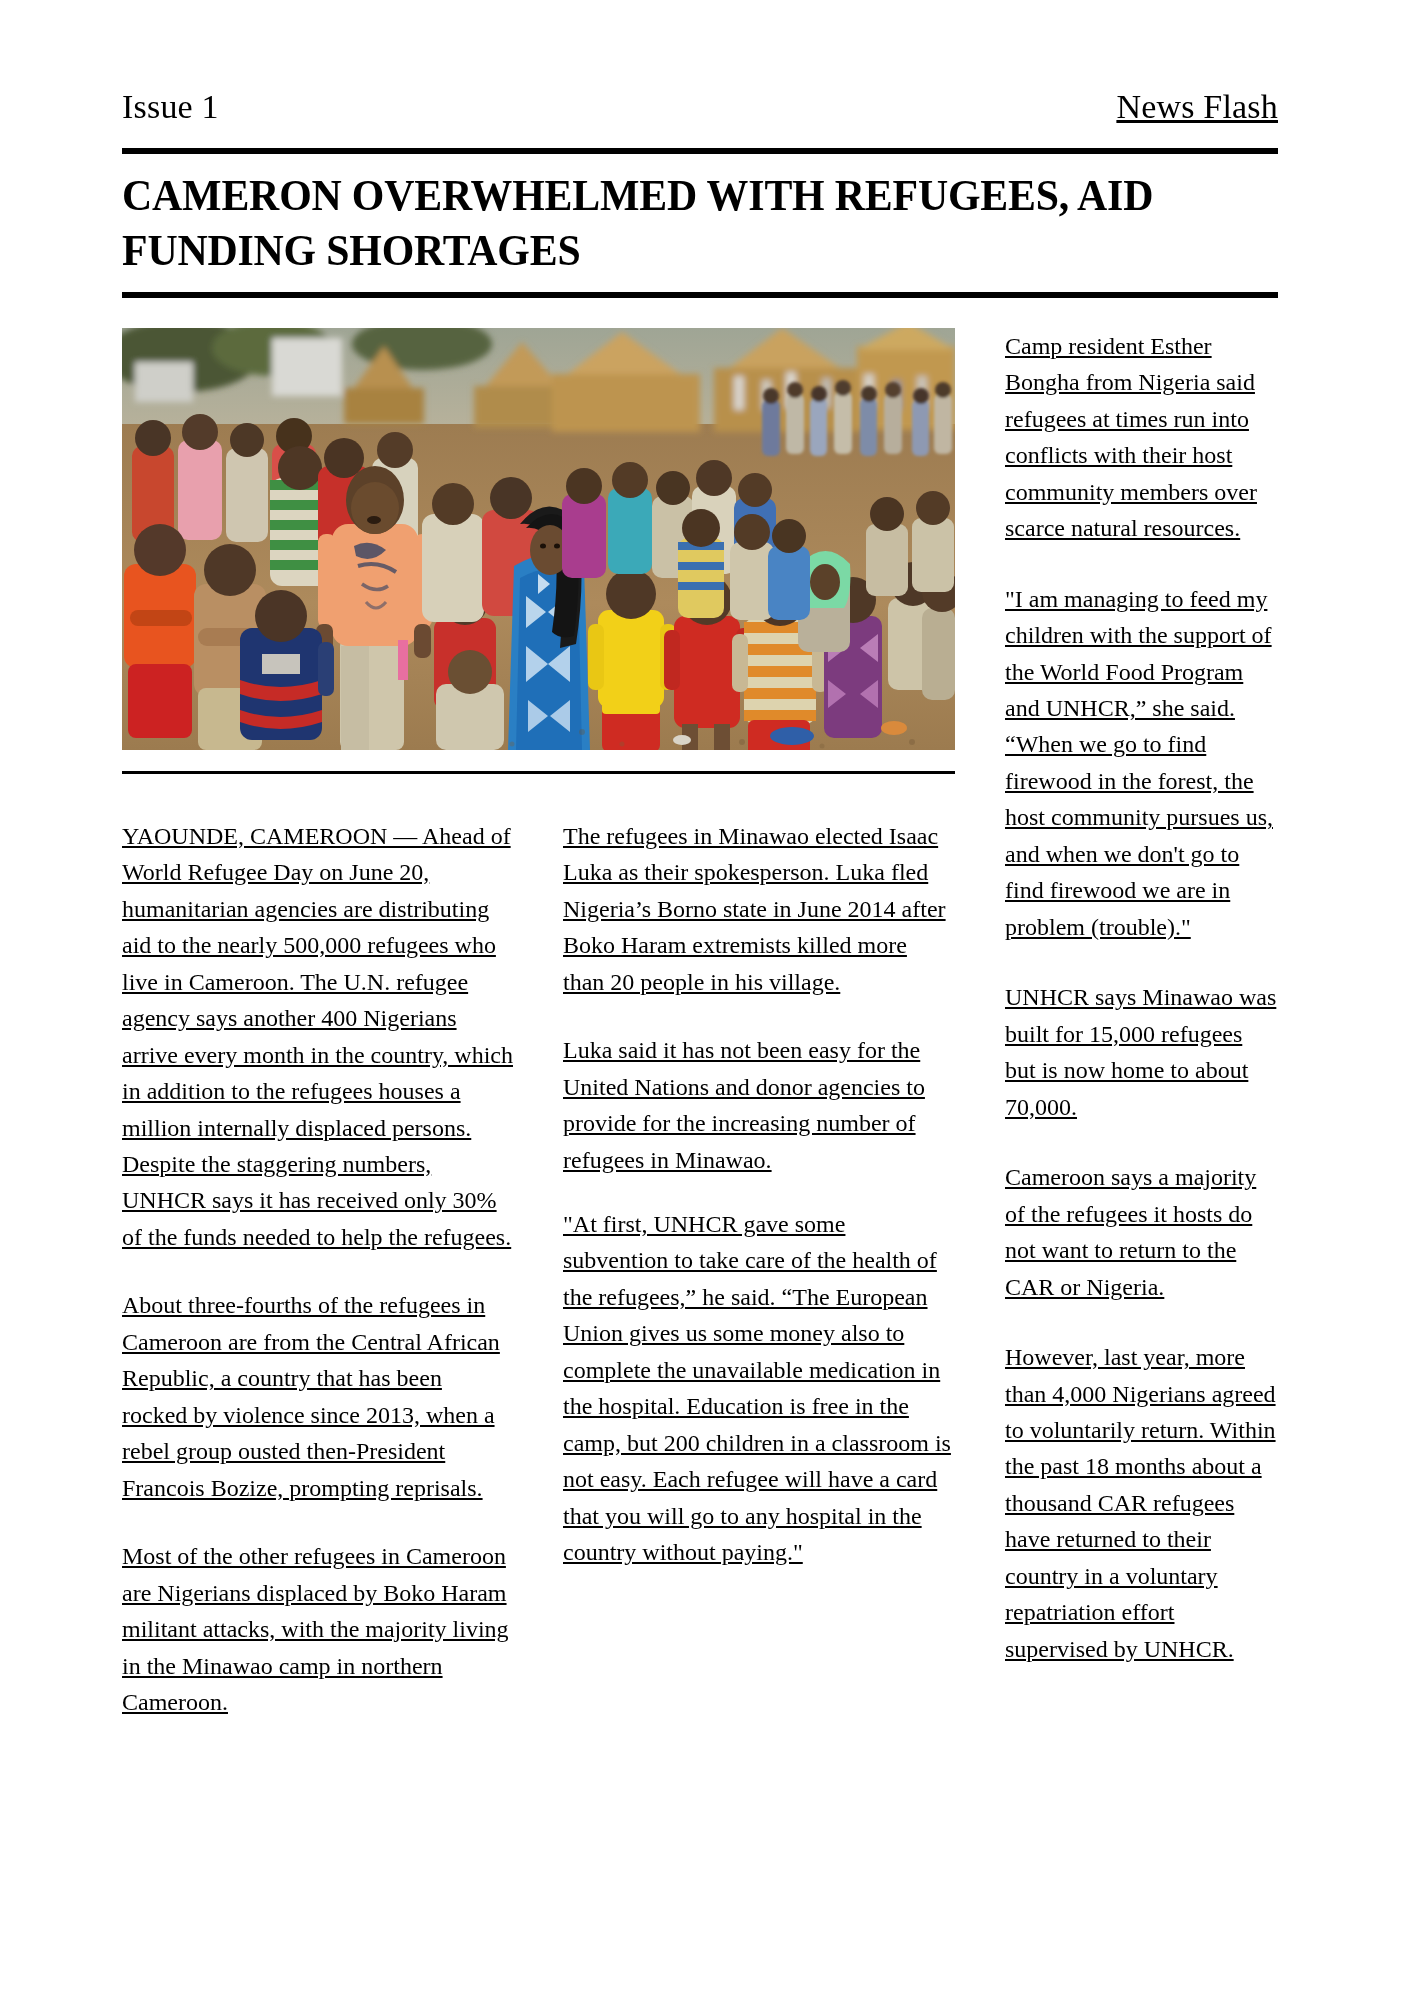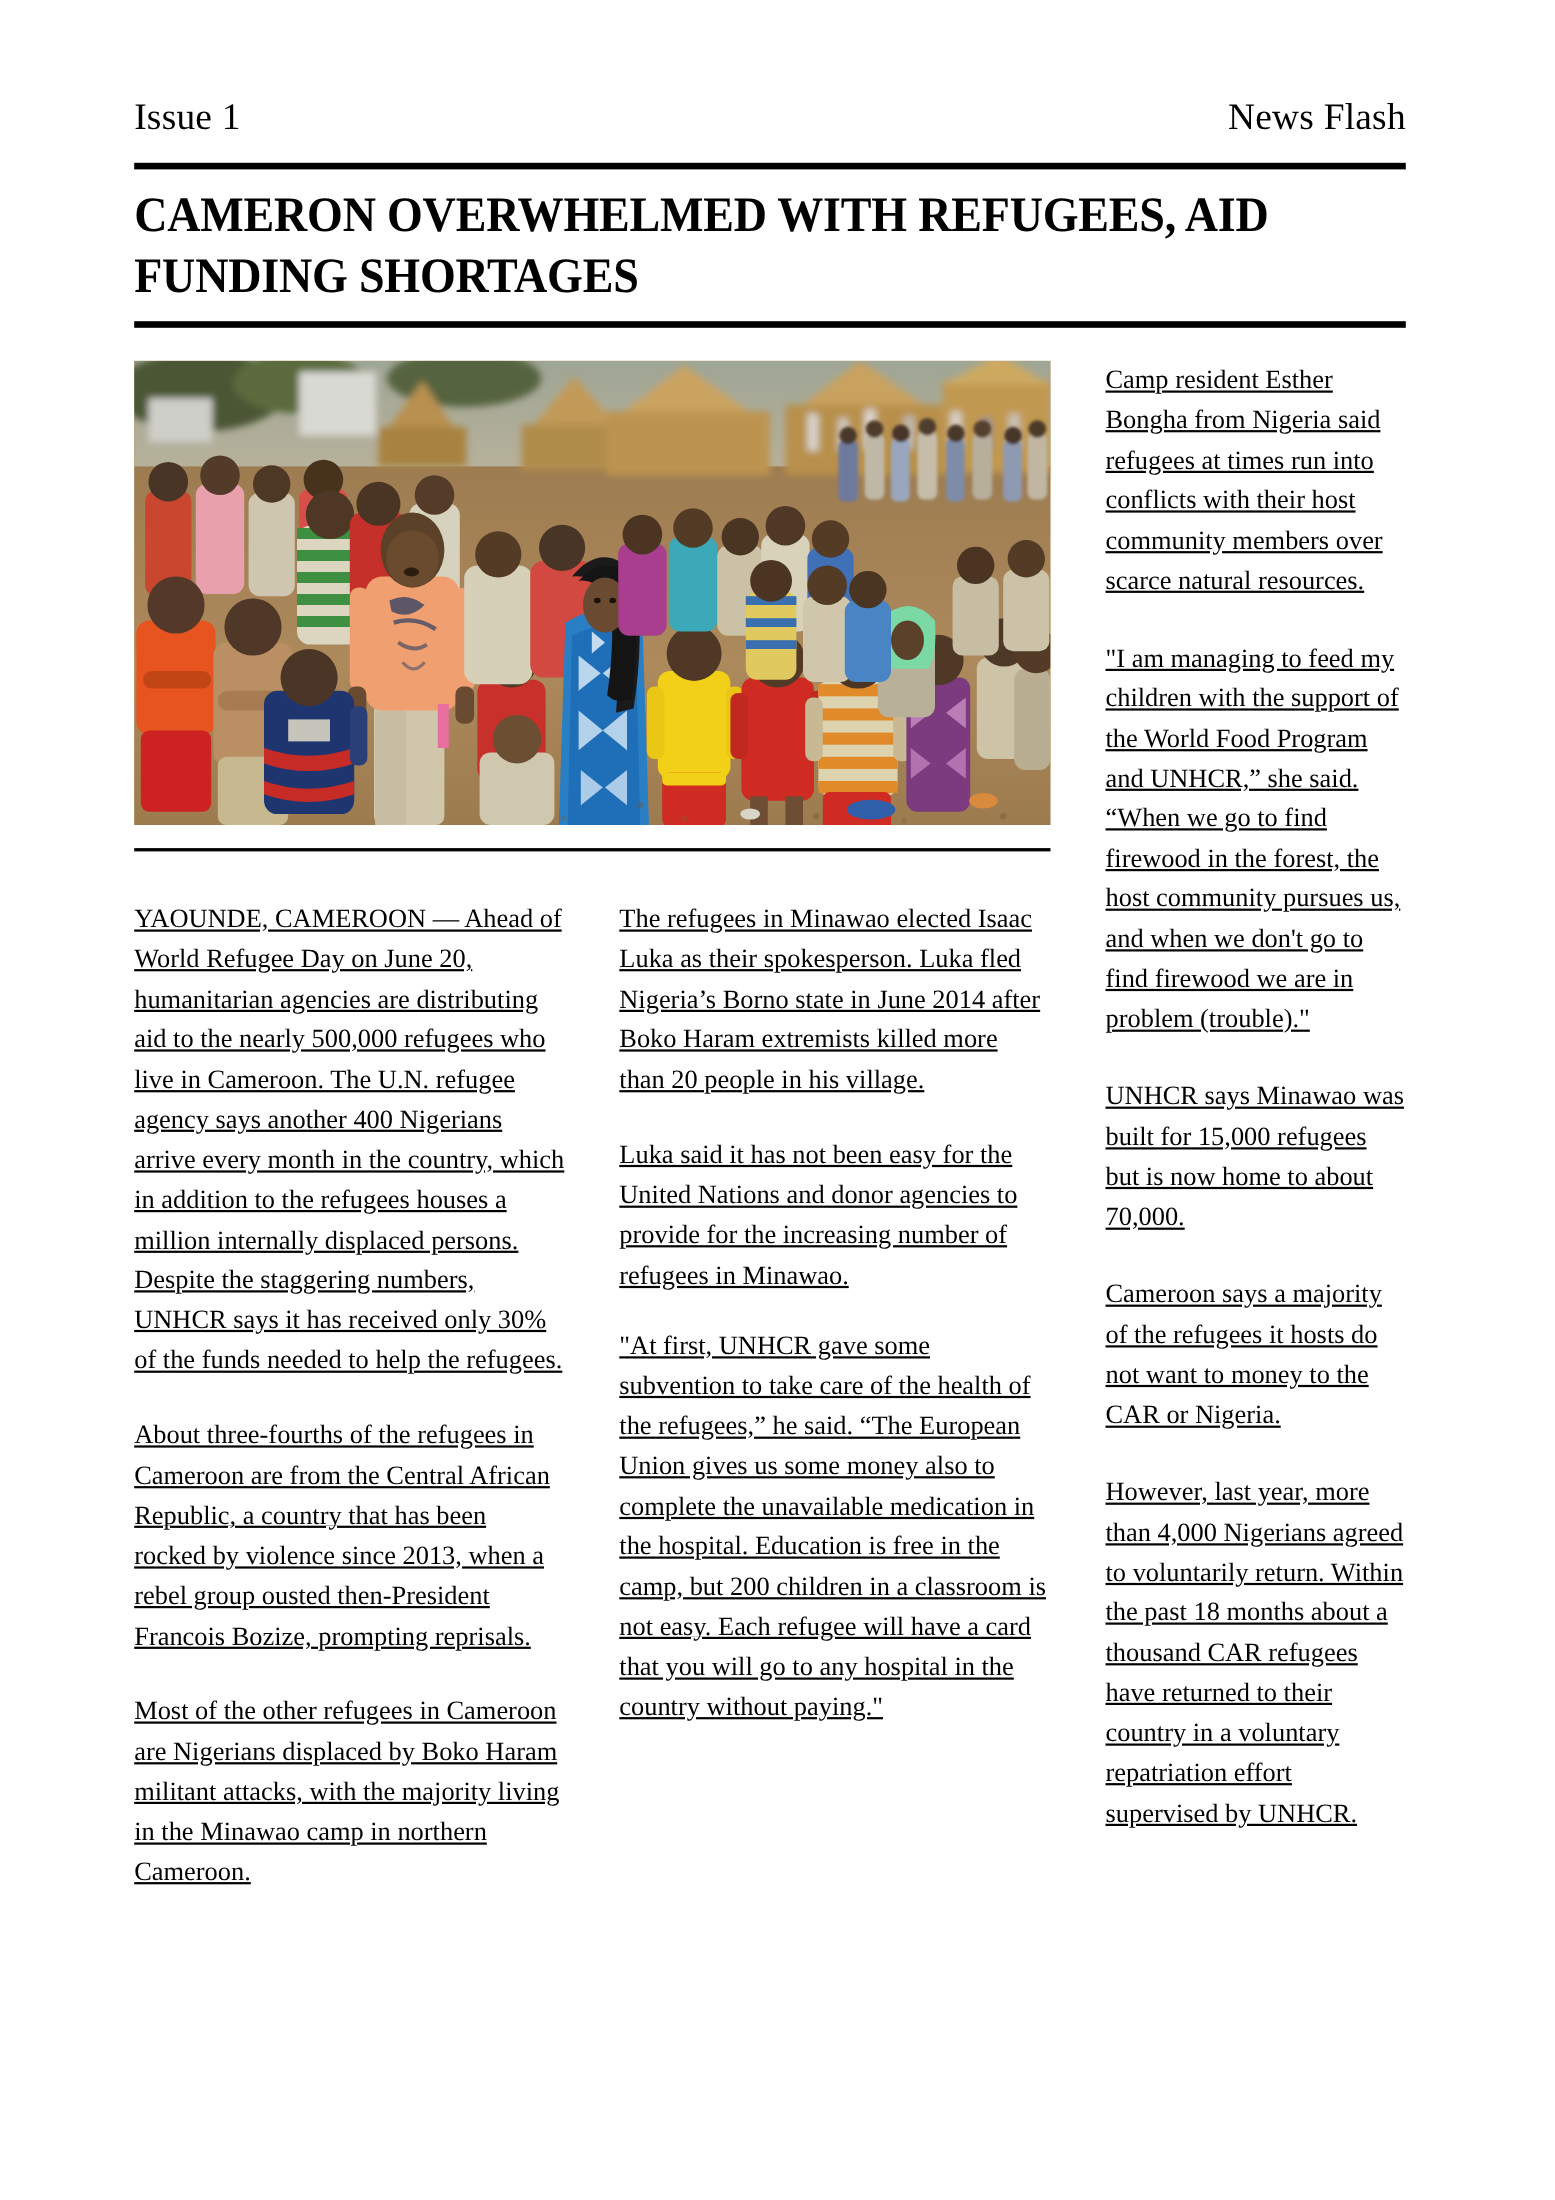--- a/index.html
+++ b/index.html
@@ -27,20 +27,21 @@
     justify-content: space-between;
     padding-top: 88px;
   }
   .issue-label {
     font-size: 34px;
     letter-spacing: 0.2px;
   }
   .masthead-title {
     font-size: 34px;
     letter-spacing: 0.2px;
+    text-decoration: underline;
   }
 
   .rule-heavy {
     height: 6px;
     background: #000;
     margin-top: 22px;
   }
   .rule-heavy.below-headline { margin-top: 14px; }
 
   
@@ -423,18 +424,18 @@
           <p class="para">"At first, UNHCR gave some subvention to take care of the health of the refugees,” he said. “The European Union gives us some money also to complete the unavailable medication in the hospital. Education is free in the camp, but 200 children in a classroom is not easy. Each refugee will have a card that you will go to any hospital in the country without paying."</p>
         </div>
 
       </div>
     </div>
 
     <div class="col-side">
       <p class="para">Camp resident Esther Bongha from Nigeria said refugees at times run into conflicts with their host community members over scarce natural resources.</p>
       <p class="para">"I am managing to feed my children with the support of the World Food Program and UNHCR,” she said. “When we go to find firewood in the forest, the host community pursues us, and when we don't go to find firewood we are in problem (trouble)."</p>
       <p class="para">UNHCR says Minawao was built for 15,000 refugees but is now home to about 70,000.</p>
-      <p class="para">Cameroon says a majority of the refugees it hosts do not want to money to the CAR or Nigeria.</p>
+      <p class="para">Cameroon says a majority of the refugees it hosts do not want to return to the CAR or Nigeria.</p>
       <p class="para">However, last year, more than 4,000 Nigerians agreed to voluntarily return. Within the past 18 months about a thousand CAR refugees have returned to their country in a voluntary repatriation effort supervised by UNHCR.</p>
     </div>
 
   </div>
 </div>
 
 </body></html>

